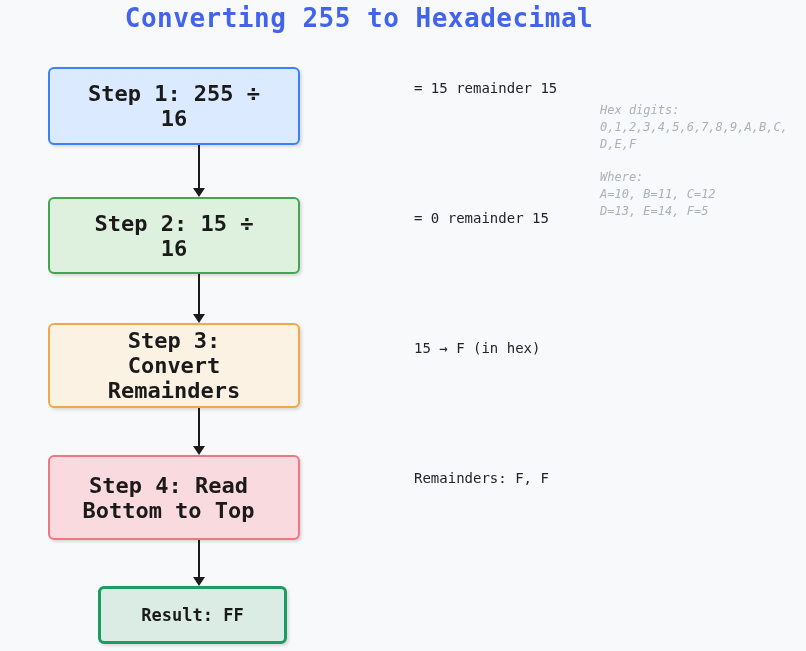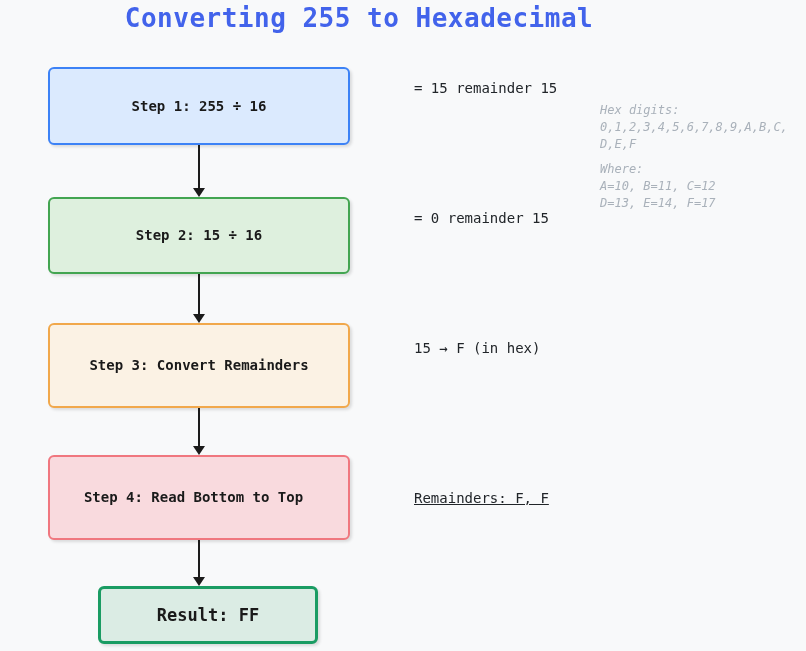--- a/index.html
+++ b/index.html
@@ -22,45 +22,45 @@
     text-align: center;
     font-size: 26px;
     font-weight: bold;
     letter-spacing: 0.5px;
     color: #4263eb;
     margin: 0;
   }
   .step-box {
     position: absolute;
     left: 48px;
-    width: 302px;
+    width: 252px;
     box-sizing: border-box;
     border: 2px solid #999;
     border-radius: 6px;
     background: #eee;
     display: flex;
     align-items: center;
     justify-content: center;
     text-align: center;
     padding: 0 32px;
-    font-size: 14px;
+    font-size: 22px;
     font-weight: bold;
     line-height: 25px;
     color: #1a1a1a;
     box-shadow: 2px 2px 3px rgba(0,0,0,0.12);
   }
   .box-1 { top: 67px;  height: 78px; }
   .box-2 { top: 197px; height: 77px; }
   .box-3 { top: 323px; height: 85px; }
   .box-4 { top: 455px; height: 85px; }
   .result-box {
     position: absolute;
     left: 98px;
     top: 586px;
-    width: 220px;
+    width: 189px;
     height: 58px;
     box-sizing: border-box;
     border: 3px solid #1a9c63;
     border-radius: 6px;
     display: flex;
     align-items: center;
     justify-content: center;
     font-size: 17px;
     font-weight: bold;
     color: #1a1a1a;
@@ -95,31 +95,31 @@
     position: absolute;
     left: 398px;
     font-size: 14px;
     color: #212529;
     white-space: nowrap;
     margin-left: 16px;
   }
   .ann-1 { top: 80px; }
   .ann-2 { top: 210px; }
   .ann-3 { top: 340px; }
-  .ann-4 { top: 490px; text-decoration: underline; }
+  .ann-4 { top: 470px; }
   .side-note {
     position: absolute;
     left: 600px;
     top: 102px;
     width: 200px;
     font-size: 12px;
     line-height: 17px;
     color: #a9b1ba;
   }
-  .side-note .note-block + .note-block { margin-top: 8px; }
+  .side-note .note-block + .note-block { margin-top: 16px; }
   .note-line { display: block; white-space: nowrap; font-style: italic; }
 </style>
 </head>
 <body>
 
 <div class="canvas">
 
   <h1 class="diagram-title">Converting 255 to Hexadecimal</h1>
 
   <div class="step-box box-1" style="background: rgb(219, 234, 254); border-color: rgb(60, 130, 246);">
@@ -153,17 +153,17 @@
 
   <div class="side-note">
     <div class="note-block">
       <span class="note-line">Hex digits:</span>
       <span class="note-line">0,1,2,3,4,5,6,7,8,9,A,B,C,</span>
       <span class="note-line">D,E,F</span>
     </div>
     <div class="note-block">
       <span class="note-line">Where:</span>
       <span class="note-line">A=10, B=11, C=12</span>
-      <span class="note-line">D=13, E=14, F=17</span>
+      <span class="note-line">D=13, E=14, F=5</span>
     </div>
   </div>
 
 </div>
 
 </body></html>

